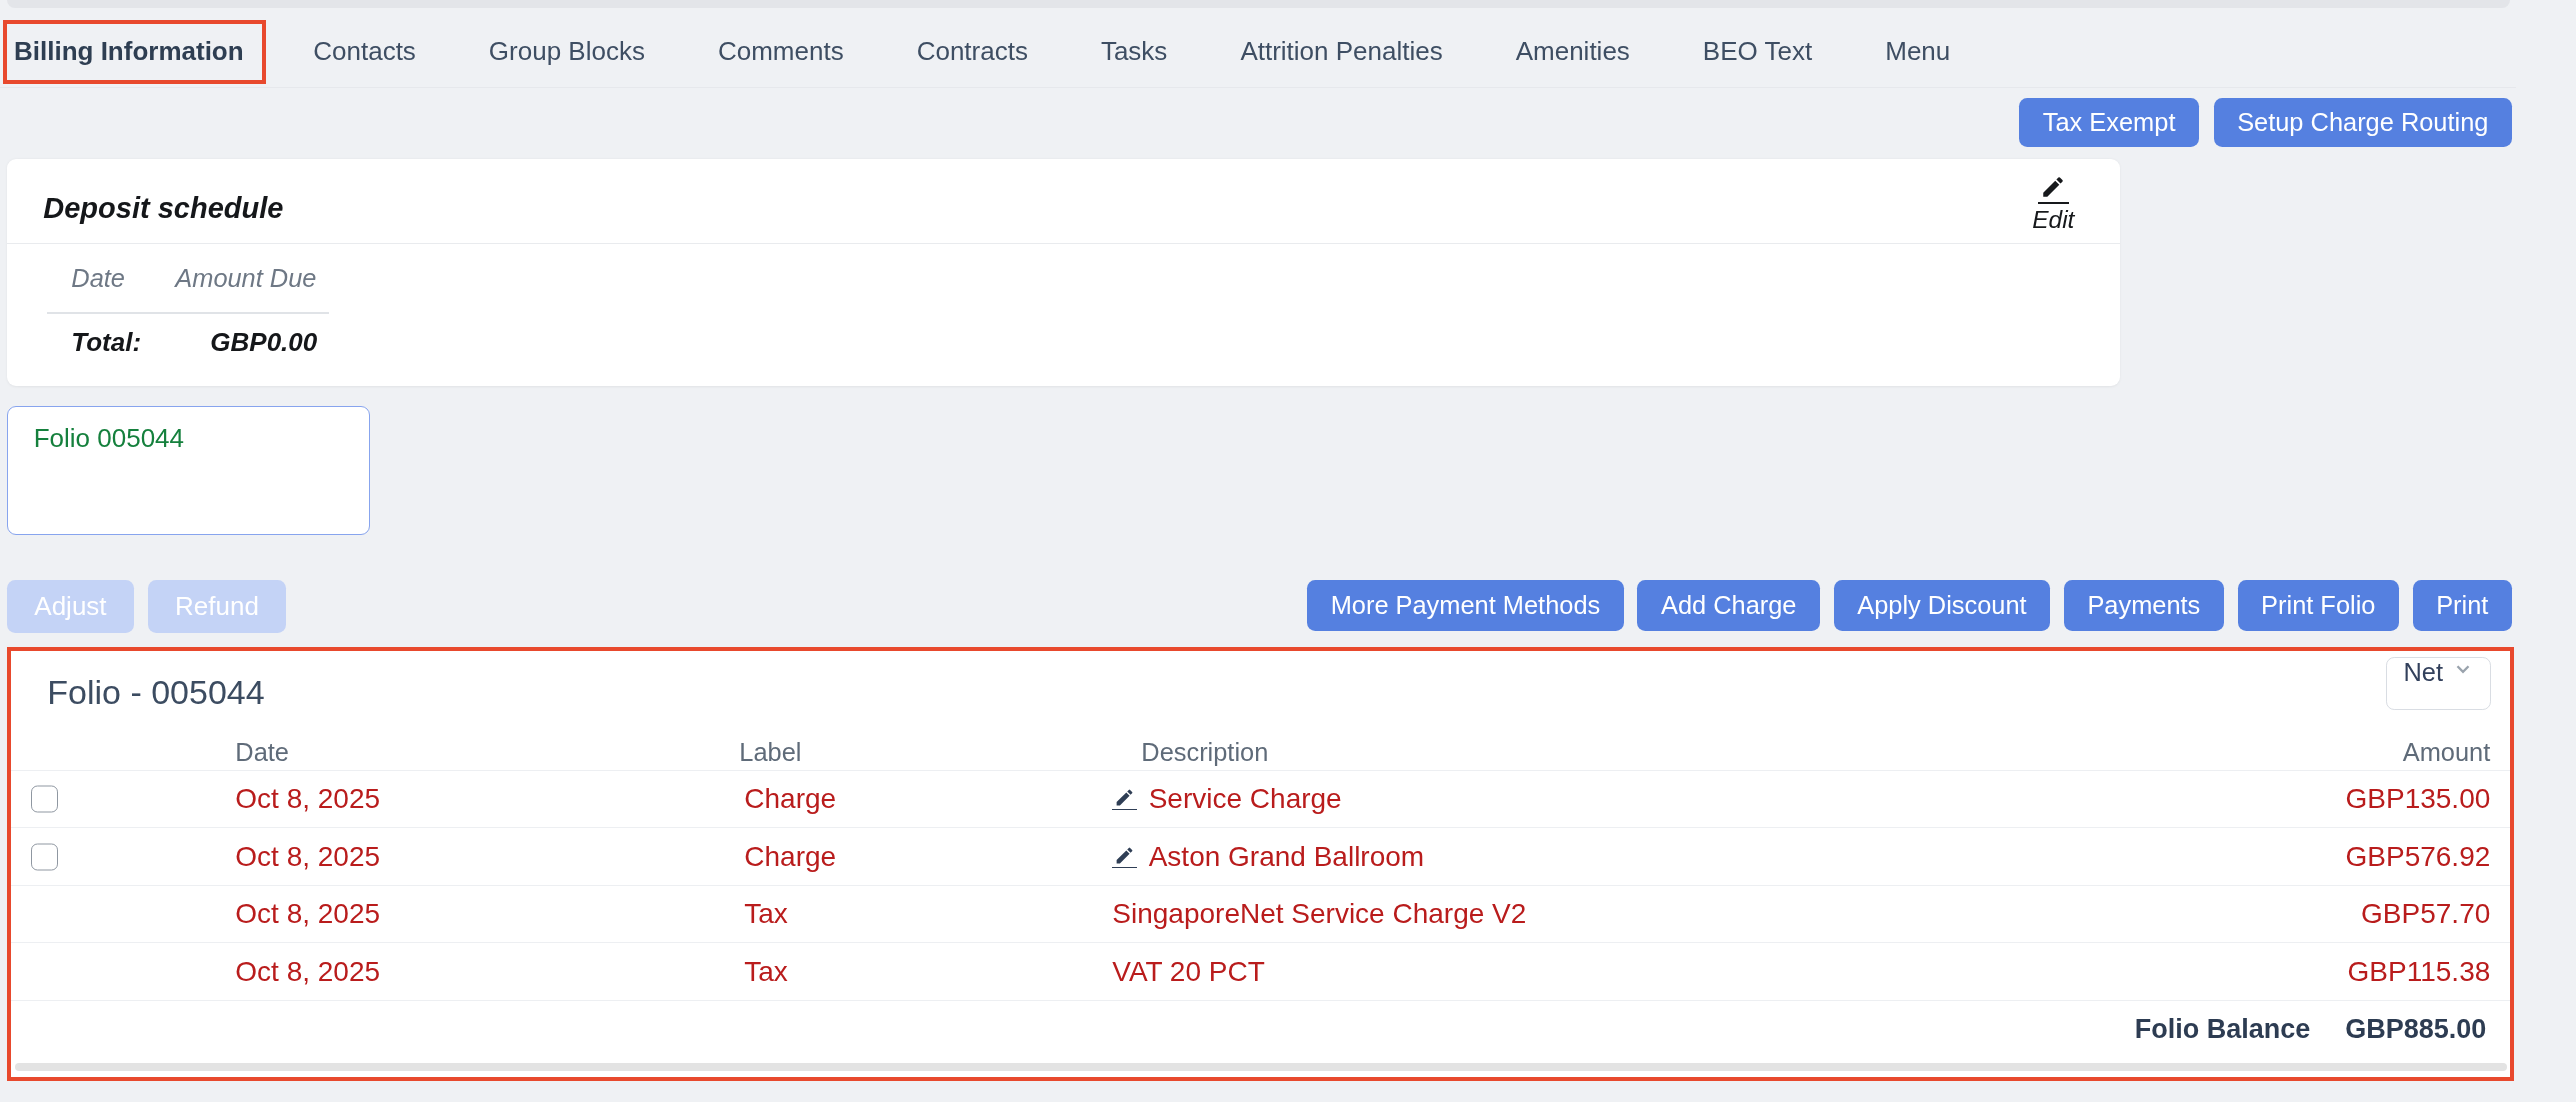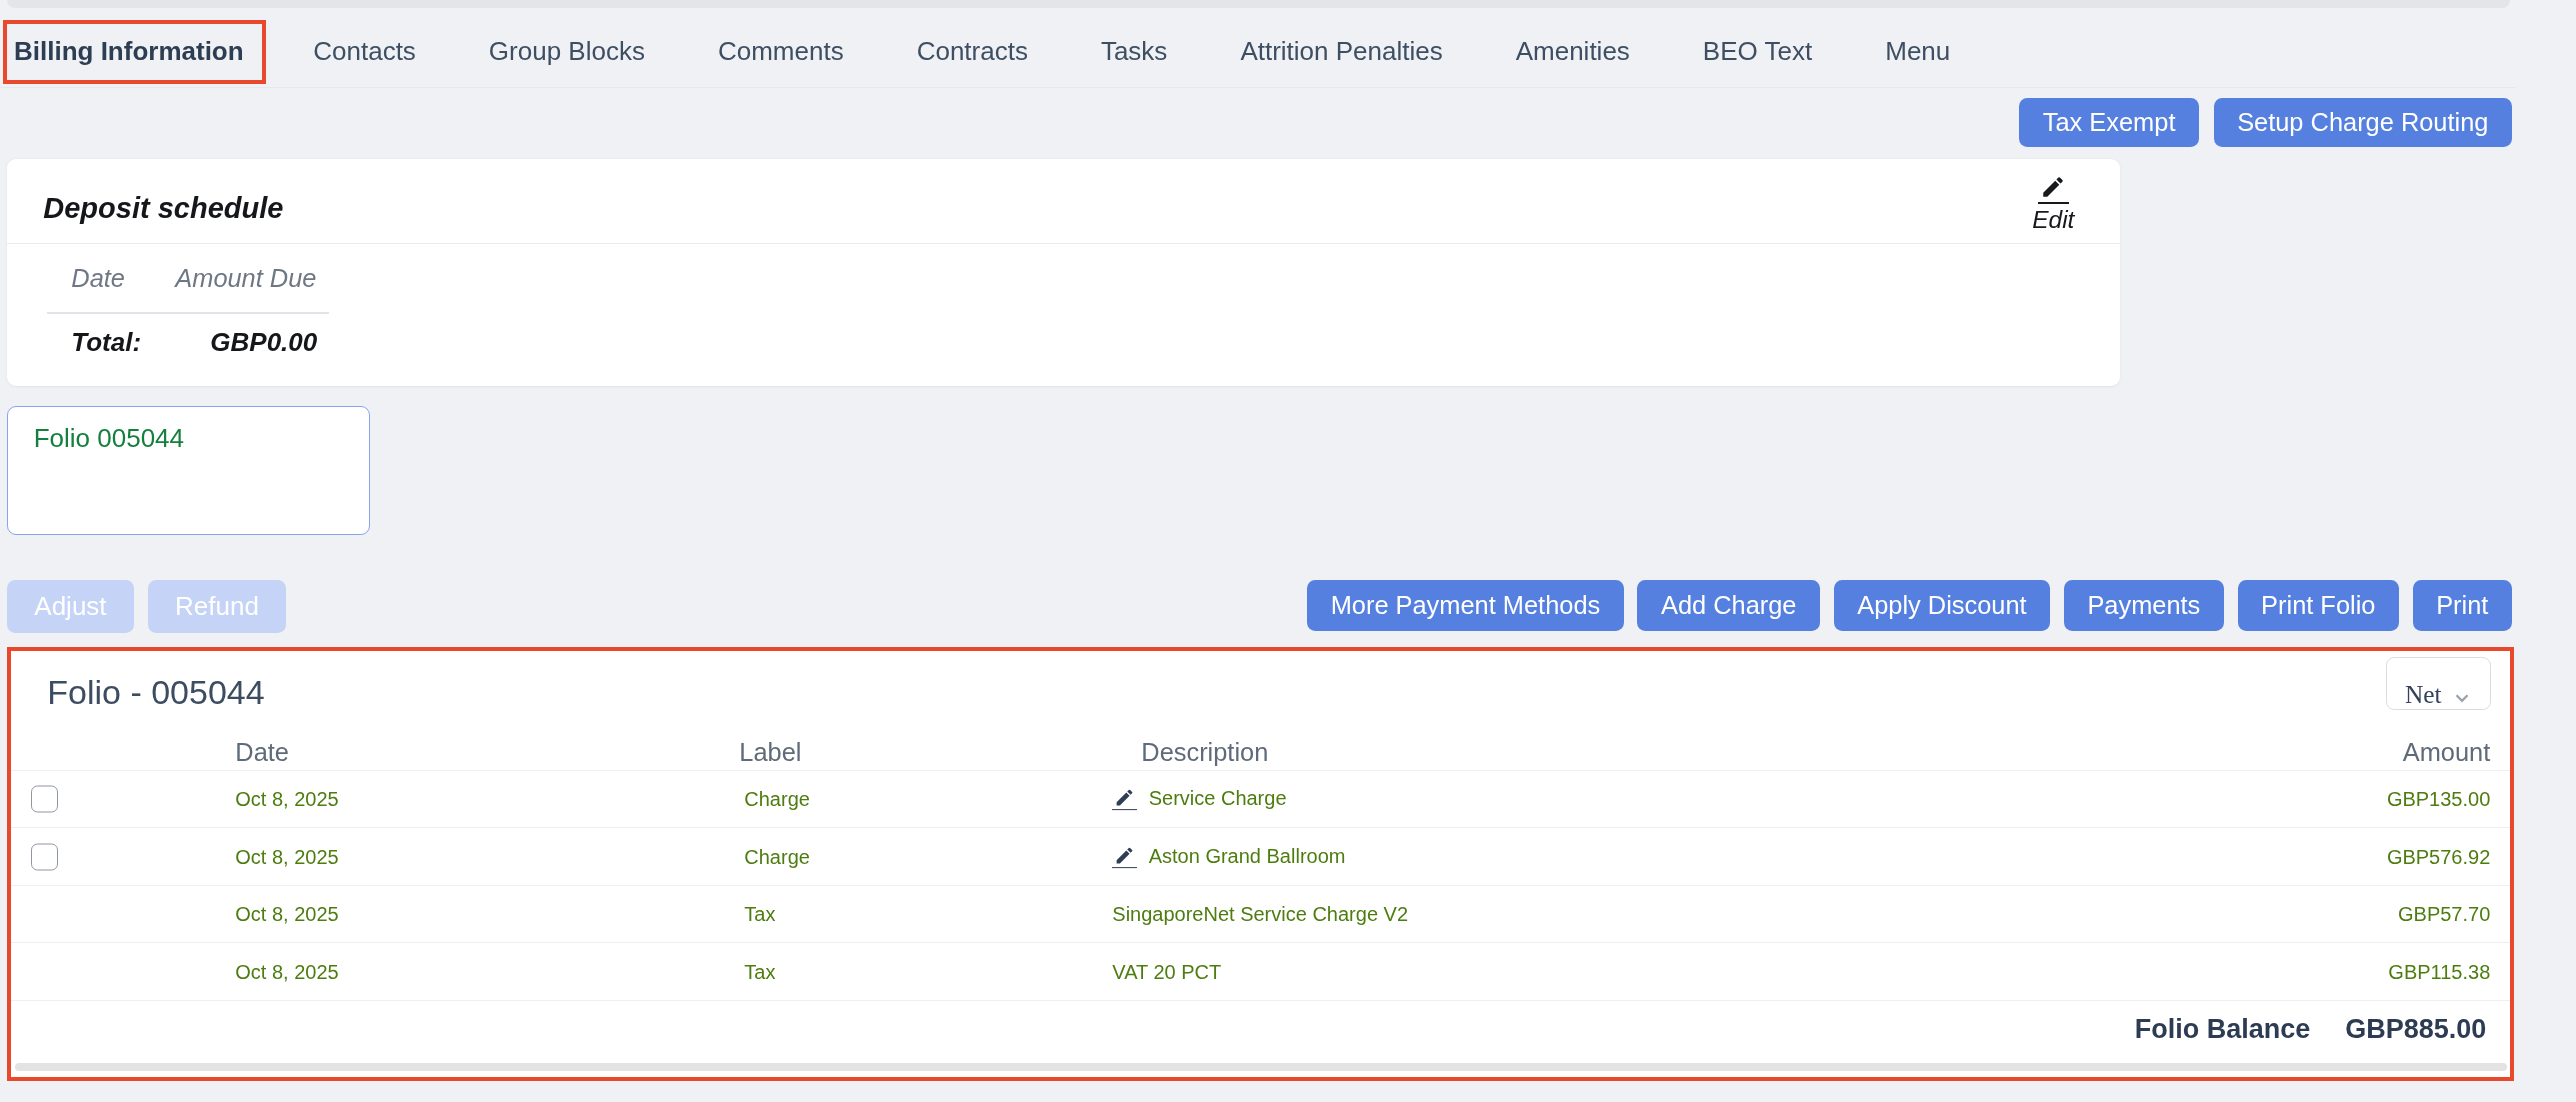--- a/index.html
+++ b/index.html
@@ -52,31 +52,31 @@
   .chip{background:#f0f0f3;border:0.9px solid #e3e3e7;border-radius:6.4px;padding:6.4px 13.6px;font-size:24.5px;color:#2f3e55;white-space:nowrap;}
 
   
   .toolbar-left{position:absolute;left:7.3px;top:580px;display:flex;gap:14.5px;}
   .toolbar-left .btn{font-size:26px;height:53px;padding:0 27px;}
   .toolbar-right{position:absolute;right:64px;top:580px;display:flex;gap:13.6px;}
 
   
   .folio-table{position:absolute;left:7.3px;top:647px;width:2507px;height:434px;background:#fff;border:4.5px solid var(--annotation-red);}
   .table-title{position:absolute;left:36px;top:22px;font-size:34px;color:#3c4c61;}
-  .net-dd{position:absolute;right:19px;top:6.4px;width:105px;height:53px;border:1.8px solid #d9dde3;border-radius:8.2px;display:flex;align-items:flex-end;justify-content:center;gap:9px;background:#fff;cursor:pointer;font-family:Liberation Serif, serif;}
+  .net-dd{position:absolute;right:19px;top:6.4px;width:105px;height:53px;border:1.8px solid #d9dde3;border-radius:8.2px;display:flex;align-items:flex-start;justify-content:center;gap:9px;background:#fff;cursor:pointer;}
   .net-dd span{font-size:25.4px;color:#33415c;}
   .chev svg{width:22px;height:22px;stroke:#9aa3ad;stroke-width:2.6;fill:none;display:block;}
   .thead .th{position:absolute;top:87px;font-size:25.4px;color:#5f6b79;}
   .th-date{left:224px;}
   .th-label{left:728px;}
   .th-desc{left:1130px;}
   .th-amount{right:20px;}
   .thead-divider{position:absolute;left:0;top:119px;width:100%;height:0.9px;background:var(--divider);}
   .trow{position:absolute;left:0;right:0;height:58px;border-bottom:0.9px solid var(--divider);}
-  .cell{position:absolute;top:50%;transform:translateY(-50%);font-size:20px;color:#4d7c0f;white-space:nowrap;}
+  .cell{position:absolute;top:50%;transform:translateY(-50%);font-size:28px;color:#b91c1c;white-space:nowrap;}
   .cbx{position:absolute;left:20px;top:50%;transform:translateY(-50%);width:27px;height:27px;border:1.8px solid #8f97a1;border-radius:6.4px;background:#fff;cursor:pointer;}
   .date-cell{left:224px;}
   .label-cell{left:733px;}
   .desc-cell{left:1101px;display:flex;align-items:center;gap:11.8px;}
   .desc-cell .row-pencil{display:inline-block;border-bottom:1.8px solid #2f3e55;padding:0 1.8px 1.8px 1.8px;line-height:0;cursor:pointer;}
   .desc-cell .row-pencil svg{width:21px;height:21px;fill:#2f3e55;}
   .amt-cell{right:20px;}
   .balance-row{position:absolute;left:0;right:0;top:350px;height:57px;display:flex;align-items:center;justify-content:flex-end;gap:35px;padding-right:24px;}
   .bal-label,.bal-value{font-size:27px;font-weight:bold;color:#2d3c52;}
   .hscroll{position:absolute;left:3.6px;right:3.6px;top:412px;height:8.2px;background:#e3e3e3;border-radius:4.5px;cursor:grab;}

